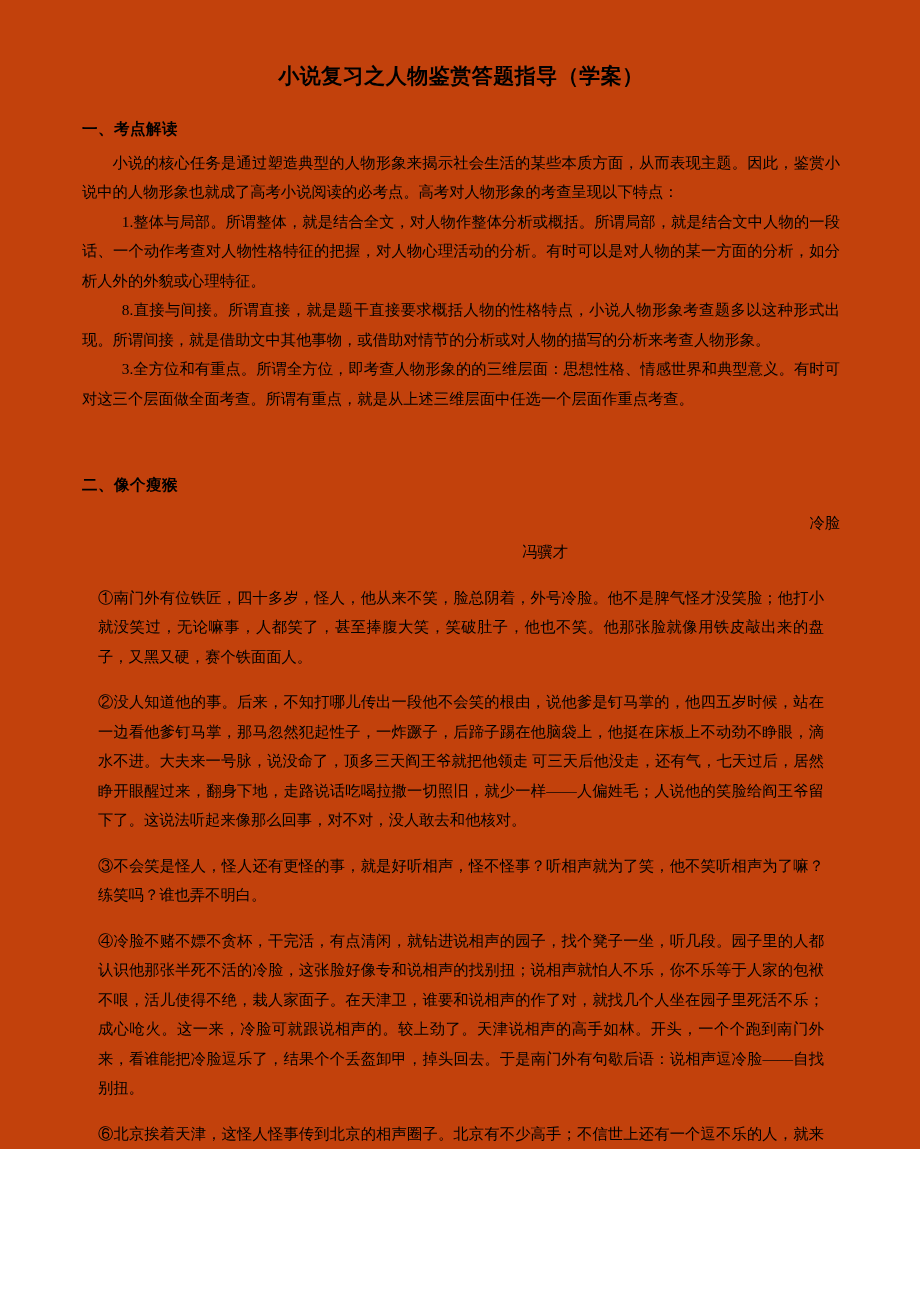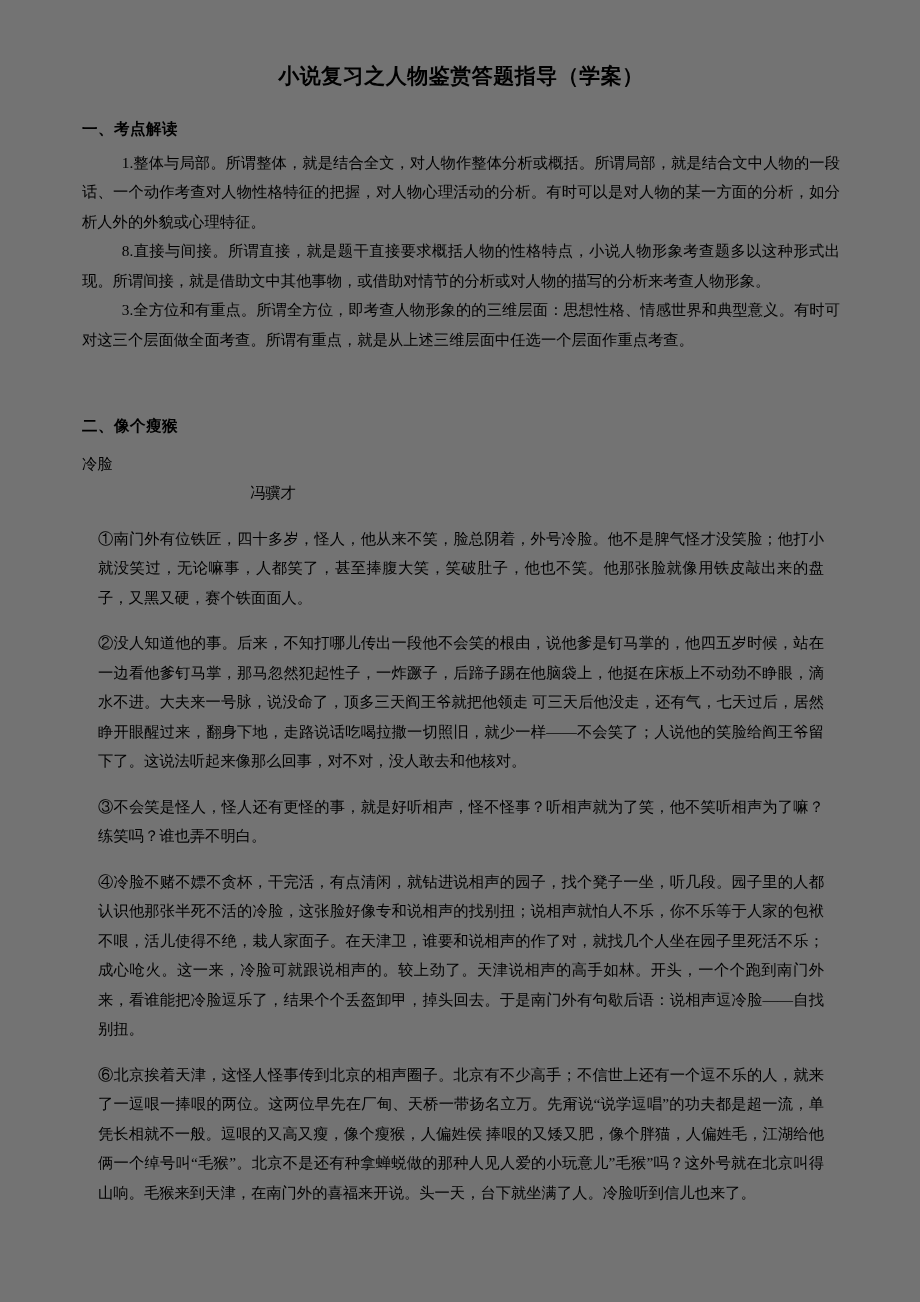--- a/index.html
+++ b/index.html
@@ -7,22 +7,22 @@
     padding: 0;
     background: #ffffff;
   }
   body {
     font-family: "Liberation Serif", "DejaVu Serif", serif;
     color: #000000;
   }
   .page {
     position: relative;
     width: 920px;
-    height: 1302px;
-    background: #737373;
+    height: 1149px;
+    background: #c2410c;
     box-sizing: border-box;
     padding: 62px 80px 0 82px;
     overflow: hidden;
   }
   .doc-title {
     text-align: center;
     font-size: 21px;
     font-weight: bold;
     letter-spacing: 0.5px;
     line-height: 1.4;
@@ -51,26 +51,27 @@
   .indent-3 {
     text-indent: 2.6em;
   }
   .gap-lg {
     height: 60px;
   }
   .gap-sm {
     height: 4px;
   }
   .story-title {
-    text-align: left;
+    text-align: right;
     font-size: 15.3px;
     line-height: 1.93;
     margin: 0;
   }
   .story-author {
+    text-align: center;
     font-size: 15.3px;
     line-height: 1.93;
     margin: 0;
     padding-left: 168px;
   }
   .story-para {
     font-size: 15.3px;
     line-height: 1.93;
     margin: 16px;
     text-align: justify;
@@ -79,40 +80,41 @@
 </style>
 </head>
 <body>
 
 <div class="page">
 
   <h1 class="doc-title">小说复习之人物鉴赏答题指导（学案）</h1>
 
   <h2 class="section-heading">一、考点解读</h2>
 
+  <p class="para indent-2">小说的核心任务是通过塑造典型的人物形象来揭示社会生活的某些本质方面，从而表现主题。因此，鉴赏小说中的人物形象也就成了高考小说阅读的必考点。高考对人物形象的考查呈现以下特点：</p>
 
   <p class="para indent-3">1.整体与局部。所谓整体，就是结合全文，对人物作整体分析或概括。所谓局部，就是结合文中人物的一段话、一个动作考查对人物性格特征的把握，对人物心理活动的分析。有时可以是对人物的某一方面的分析，如分析人外的外貌或心理特征。</p>
 
   <p class="para indent-3">8.直接与间接。所谓直接，就是题干直接要求概括人物的性格特点，小说人物形象考查题多以这种形式出现。所谓间接，就是借助文中其他事物，或借助对情节的分析或对人物的描写的分析来考查人物形象。</p>
 
   <p class="para indent-3">3.全方位和有重点。所谓全方位，即考查人物形象的的三维层面：思想性格、情感世界和典型意义。有时可对这三个层面做全面考查。所谓有重点，就是从上述三维层面中任选一个层面作重点考查。</p>
 
   <div class="gap-lg"></div>
 
   <h2 class="section-heading">二、像个瘦猴</h2>
 
   <div class="gap-sm"></div>
 
   <p class="story-title">冷脸</p>
 
   <p class="story-author">冯骥才</p>
 
   <p class="story-para">①南门外有位铁匠，四十多岁，怪人，他从来不笑，脸总阴着，外号冷脸。他不是脾气怪才没笑脸；他打小就没笑过，无论嘛事，人都笑了，甚至捧腹大笑，笑破肚子，他也不笑。他那张脸就像用铁皮敲出来的盘子，又黑又硬，赛个铁面面人。</p>
 
-  <p class="story-para">②没人知道他的事。后来，不知打哪儿传出一段他不会笑的根由，说他爹是钉马掌的，他四五岁时候，站在一边看他爹钉马掌，那马忽然犯起性子，一炸蹶子，后蹄子踢在他脑袋上，他挺在床板上不动劲不睁眼，滴水不进。大夫来一号脉，说没命了，顶多三天阎王爷就把他领走 可三天后他没走，还有气，七天过后，居然睁开眼醒过来，翻身下地，走路说话吃喝拉撒一切照旧，就少一样——不会笑了；人说他的笑脸给阎王爷留下了。这说法听起来像那么回事，对不对，没人敢去和他核对。</p>
+  <p class="story-para">②没人知道他的事。后来，不知打哪儿传出一段他不会笑的根由，说他爹是钉马掌的，他四五岁时候，站在一边看他爹钉马掌，那马忽然犯起性子，一炸蹶子，后蹄子踢在他脑袋上，他挺在床板上不动劲不睁眼，滴水不进。大夫来一号脉，说没命了，顶多三天阎王爷就把他领走 可三天后他没走，还有气，七天过后，居然睁开眼醒过来，翻身下地，走路说话吃喝拉撒一切照旧，就少一样——人偏姓毛；人说他的笑脸给阎王爷留下了。这说法听起来像那么回事，对不对，没人敢去和他核对。</p>
 
   <p class="story-para">③不会笑是怪人，怪人还有更怪的事，就是好听相声，怪不怪事？听相声就为了笑，他不笑听相声为了嘛？练笑吗？谁也弄不明白。</p>
 
   <p class="story-para">④冷脸不赌不嫖不贪杯，干完活，有点清闲，就钻进说相声的园子，找个凳子一坐，听几段。园子里的人都认识他那张半死不活的冷脸，这张脸好像专和说相声的找别扭；说相声就怕人不乐，你不乐等于人家的包袱不哏，活儿使得不绝，栽人家面子。在天津卫，谁要和说相声的作了对，就找几个人坐在园子里死活不乐；成心呛火。这一来，冷脸可就跟说相声的。较上劲了。天津说相声的高手如林。开头，一个个跑到南门外来，看谁能把冷脸逗乐了，结果个个丢盔卸甲，掉头回去。于是南门外有句歇后语：说相声逗冷脸——自找别扭。</p>
 
 
   <p class="story-para">⑥北京挨着天津，这怪人怪事传到北京的相声圈子。北京有不少高手；不信世上还有一个逗不乐的人，就来了一逗哏一捧哏的两位。这两位早先在厂甸、天桥一带扬名立万。先甭说“说学逗唱”的功夫都是超一流，单凭长相就不一般。逗哏的又高又瘦，像个瘦猴，人偏姓侯 捧哏的又矮又肥，像个胖猫，人偏姓毛，江湖给他俩一个绰号叫“毛猴”。北京不是还有种拿蝉蜕做的那种人见人爱的小玩意儿”毛猴”吗？这外号就在北京叫得山响。毛猴来到天津，在南门外的喜福来开说。头一天，台下就坐满了人。冷脸听到信儿也来了。</p>
 
 </div>
 

